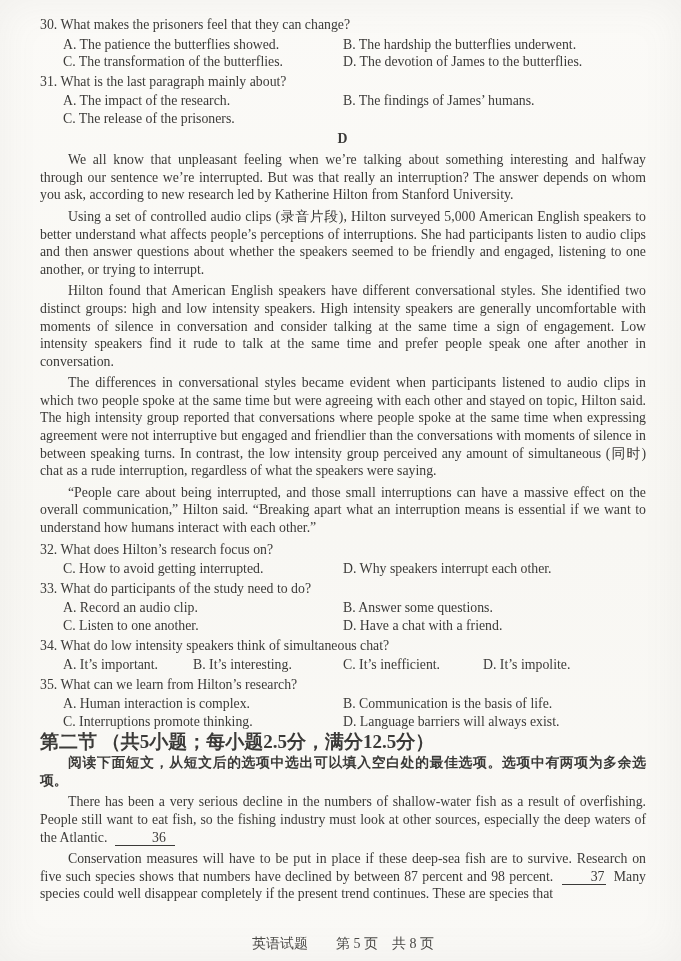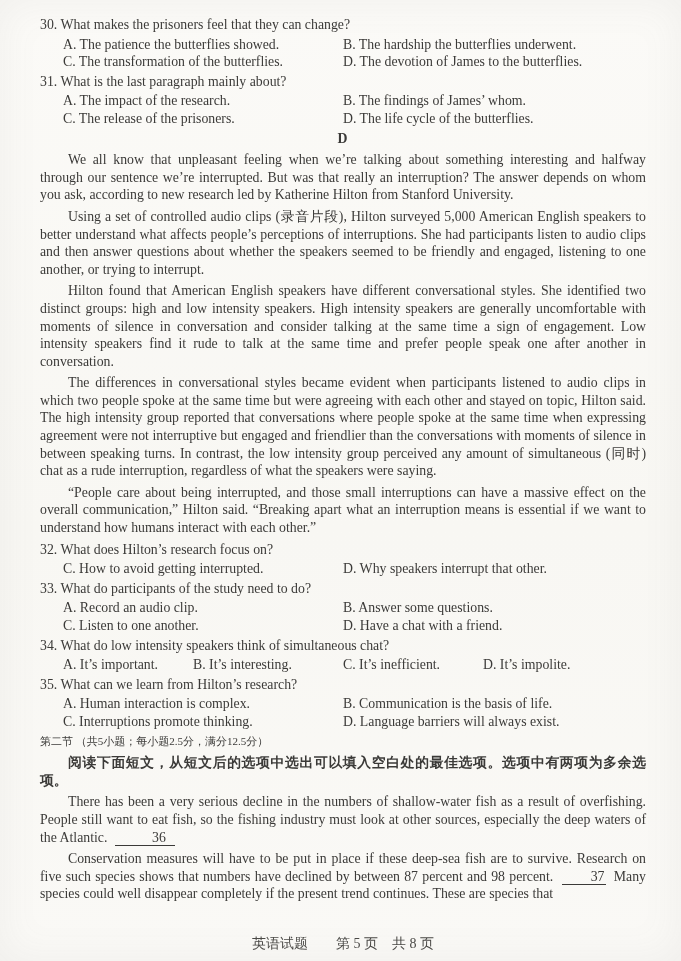--- a/index.html
+++ b/index.html
@@ -26,21 +26,21 @@
   .opt-row { display:flex; padding-left:25px; }
   .opt-a { flex:none; width:280px; }
   .opt-b { flex:1; }
   .opt-row4 { display:flex; padding-left:25px; }
   .opt-c1 { flex:none; width:130px; }
   .opt-c2 { flex:none; width:150px; }
   .opt-c3 { flex:none; width:140px; }
   .opt-c4 { flex:1; }
   .d-label { text-align:center; font-weight:bold; letter-spacing:1px; }
   .para { text-indent:28px; text-align:justify; }
-  .cn-heading { font-weight:normal; font-size:11px; }
+  .cn-heading { font-weight:bold; font-size:19px; }
   .cn-text { font-weight:bold; }
   .blank {
     display:inline-block;
     min-width:60px;
     text-align:center;
     border-bottom:1.2px solid #3b3a38;
     line-height:14px;
     margin:0 4px;
   }
   .blank.narrow { min-width:44px; }
@@ -66,40 +66,39 @@
     <div class="opt-row">
       <span class="opt-a">C. The transformation of the butterflies.</span>
       <span class="opt-b">D. The devotion of James to the butterflies.</span>
     </div>
   </section>
 
   <section>
     <p class="stem">31. What is the last paragraph mainly about?</p>
     <div class="opt-row">
       <span class="opt-a">A. The impact of the research.</span>
-      <span class="opt-b">B. The findings of James’ whom.</span>
+      <span class="opt-b">B. The findings of James’ humans.</span>
     </div>
     <div class="opt-row">
       <span class="opt-a">C. The release of the prisoners.</span>
-      <span class="opt-b">D. The life cycle of the butterflies.</span>
     </div>
   </section>
 
   <p class="d-label">D</p>
   <p class="para">We all know that unpleasant feeling when we’re talking about something interesting and halfway through our sentence we’re interrupted. But was that really an interruption? The answer depends on whom you ask, according to new research led by Katherine Hilton from Stanford University.</p>
   <p class="para">Using a set of controlled audio clips (录音片段), Hilton surveyed 5,000 American English speakers to better understand what affects people’s perceptions of interruptions. She had participants listen to audio clips and then answer questions about whether the speakers seemed to be friendly and engaged, listening to one another, or trying to interrupt.</p>
   <p class="para">Hilton found that American English speakers have different conversational styles. She identified two distinct groups: high and low intensity speakers. High intensity speakers are generally uncomfortable with moments of silence in conversation and consider talking at the same time a sign of engagement. Low intensity speakers find it rude to talk at the same time and prefer people speak one after another in conversation.</p>
   <p class="para">The differences in conversational styles became evident when participants listened to audio clips in which two people spoke at the same time but were agreeing with each other and stayed on topic, Hilton said. The high intensity group reported that conversations where people spoke at the same time when expressing agreement were not interruptive but engaged and friendlier than the conversations with moments of silence in between speaking turns. In contrast, the low intensity group perceived any amount of simultaneous (同时) chat as a rude interruption, regardless of what the speakers were saying.</p>
   <p class="para">“People care about being interrupted, and those small interruptions can have a massive effect on the overall communication,” Hilton said. “Breaking apart what an interruption means is essential if we want to understand how humans interact with each other.”</p>
 
   <section>
     <p class="stem">32. What does Hilton’s research focus on?</p>
     <div class="opt-row">
       <span class="opt-a">C. How to avoid getting interrupted.</span>
-      <span class="opt-b">D. Why speakers interrupt that other.</span>
+      <span class="opt-b">D. Why speakers interrupt each other.</span>
     </div>
   </section>
 
   <section>
     <p class="stem">33. What do participants of the study need to do?</p>
     <div class="opt-row">
       <span class="opt-a">A. Record an audio clip.</span>
       <span class="opt-b">B. Answer some questions.</span>
     </div>
     <div class="opt-row">

